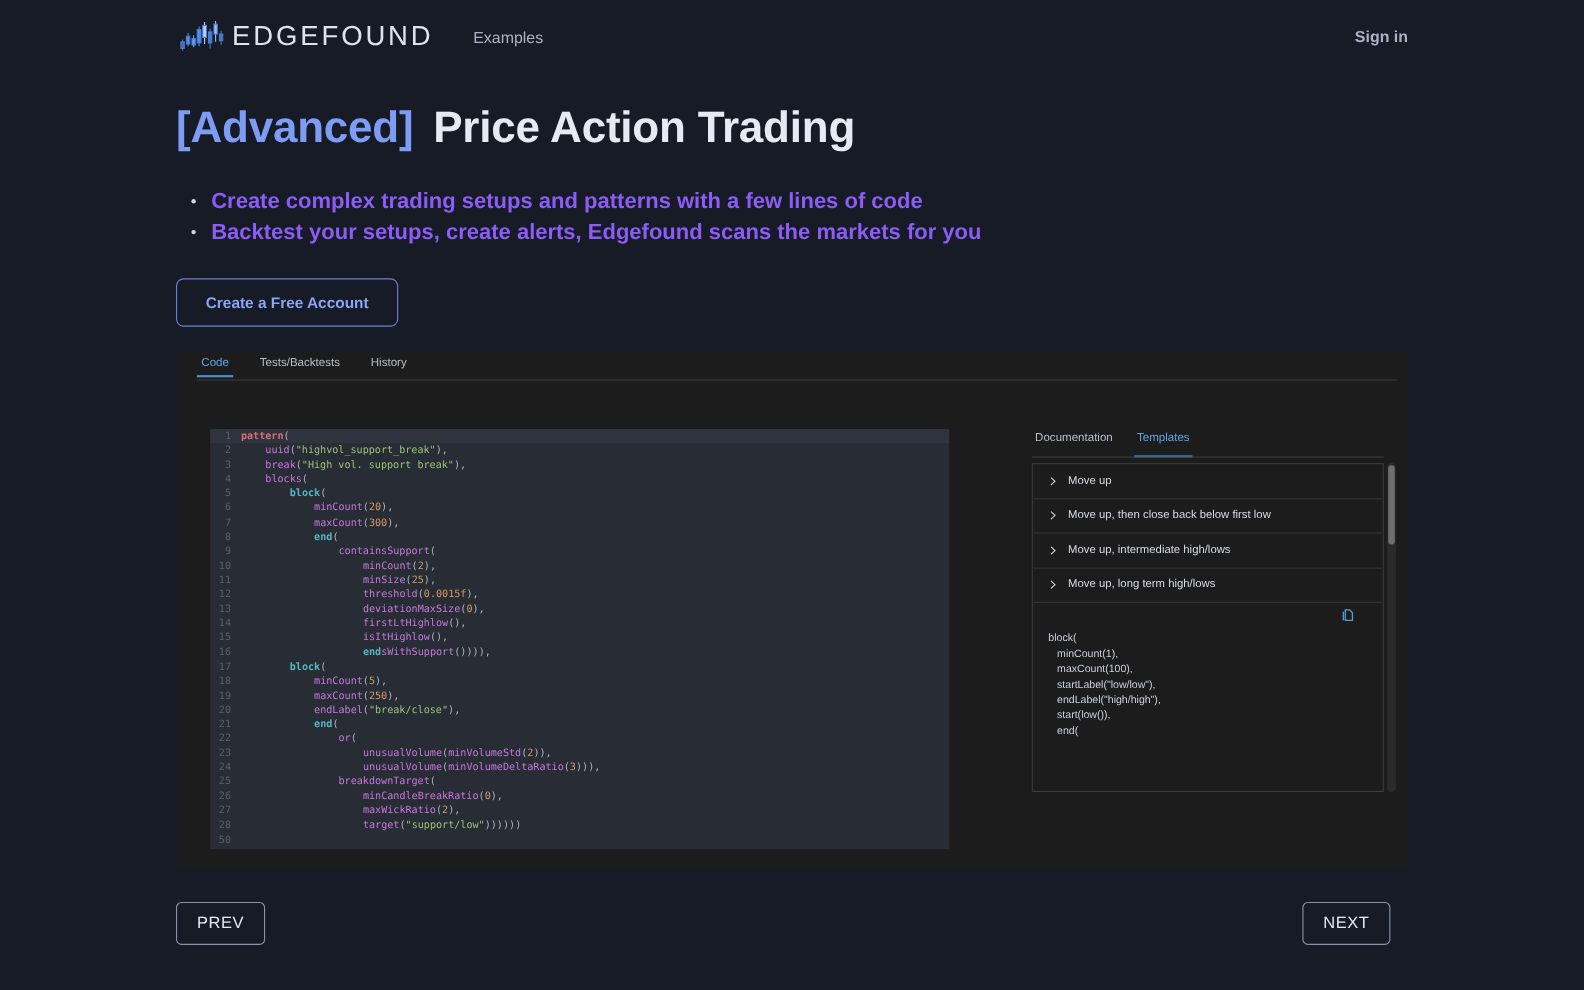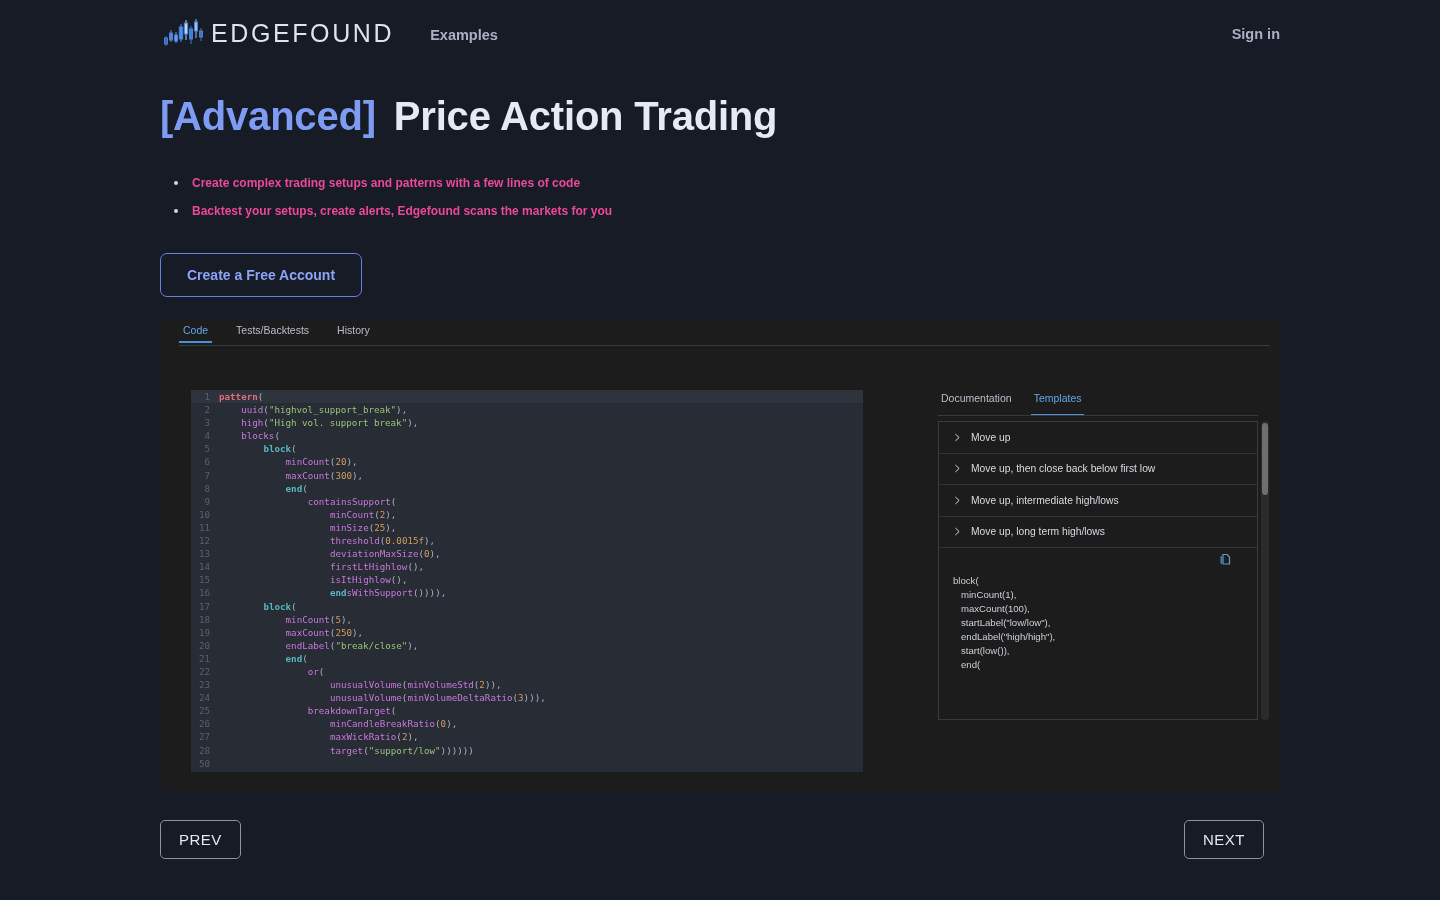--- a/index.html
+++ b/index.html
@@ -30,21 +30,21 @@
     letter-spacing: 2.6px;
     color: #dfe3ec;
     font-weight: 300;
     font-family: "Liberation Sans", sans-serif;
     margin-left: 1px;
     line-height: 1;
   }
   .nav-examples {
     margin-left: 36px;
     font-size: 14.5px;
-    font-weight: bold;
+    font-weight: normal;
     color: #aab2c4;
     cursor: pointer;
     padding-top: 3px;
   }
   .nav-signin {
     position: absolute;
     right: 160px;
     font-size: 14.5px;
     font-weight: bold;
     color: #aab2c4;
@@ -65,23 +65,23 @@
   .hero-title .adv { color: #7f9cf5; }
   .hero-title .sp { display:inline-block; width: 18px; }
 
   .bullets {
     margin-top: 30px;
     list-style: none;
   }
   .bullets li {
     position: relative;
     padding-left: 32px;
-    font-size: 12px;
+    font-size: 20px;
     font-weight: bold;
-    color: #ec4899;
+    color: #8b5cf6;
     line-height: 28px;
   }
   .bullets li::before {
     content: "";
     position: absolute;
     left: 14px; top: 12px;
     width: 4px; height: 4px;
     border-radius: 50%;
     background: #cfd6e4;
   }
@@ -340,21 +340,21 @@
         <div class="code-line active">
           <span class="ln">1</span>
           <span class="src"><span class="kw">pattern</span><span class="pl">(</span></span>
         </div>
         <div class="code-line">
           <span class="ln">2</span>
           <span class="src"><span class="pl"> </span><span class="pl"> </span><span class="pl"> </span><span class="pl"> </span><span class="fn">uuid</span><span class="pl">(</span><span class="str">"highvol_support_break"</span><span class="pl">)</span><span class="pl">,</span></span>
         </div>
         <div class="code-line">
           <span class="ln">3</span>
-          <span class="src"><span class="pl"> </span><span class="pl"> </span><span class="pl"> </span><span class="pl"> </span><span class="fn">high</span><span class="pl">(</span><span class="str">"High vol. support break"</span><span class="pl">)</span><span class="pl">,</span></span>
+          <span class="src"><span class="pl"> </span><span class="pl"> </span><span class="pl"> </span><span class="pl"> </span><span class="fn">break</span><span class="pl">(</span><span class="str">"High vol. support break"</span><span class="pl">)</span><span class="pl">,</span></span>
         </div>
         <div class="code-line">
           <span class="ln">4</span>
           <span class="src"><span class="pl"> </span><span class="pl"> </span><span class="pl"> </span><span class="pl"> </span><span class="fn">blocks</span><span class="pl">(</span></span>
         </div>
         <div class="code-line">
           <span class="ln">5</span>
           <span class="src"><span class="pl"> </span><span class="pl"> </span><span class="pl"> </span><span class="pl"> </span><span class="pl"> </span><span class="pl"> </span><span class="pl"> </span><span class="pl"> </span><span class="kw2">block</span><span class="pl">(</span></span>
         </div>
         <div class="code-line">

